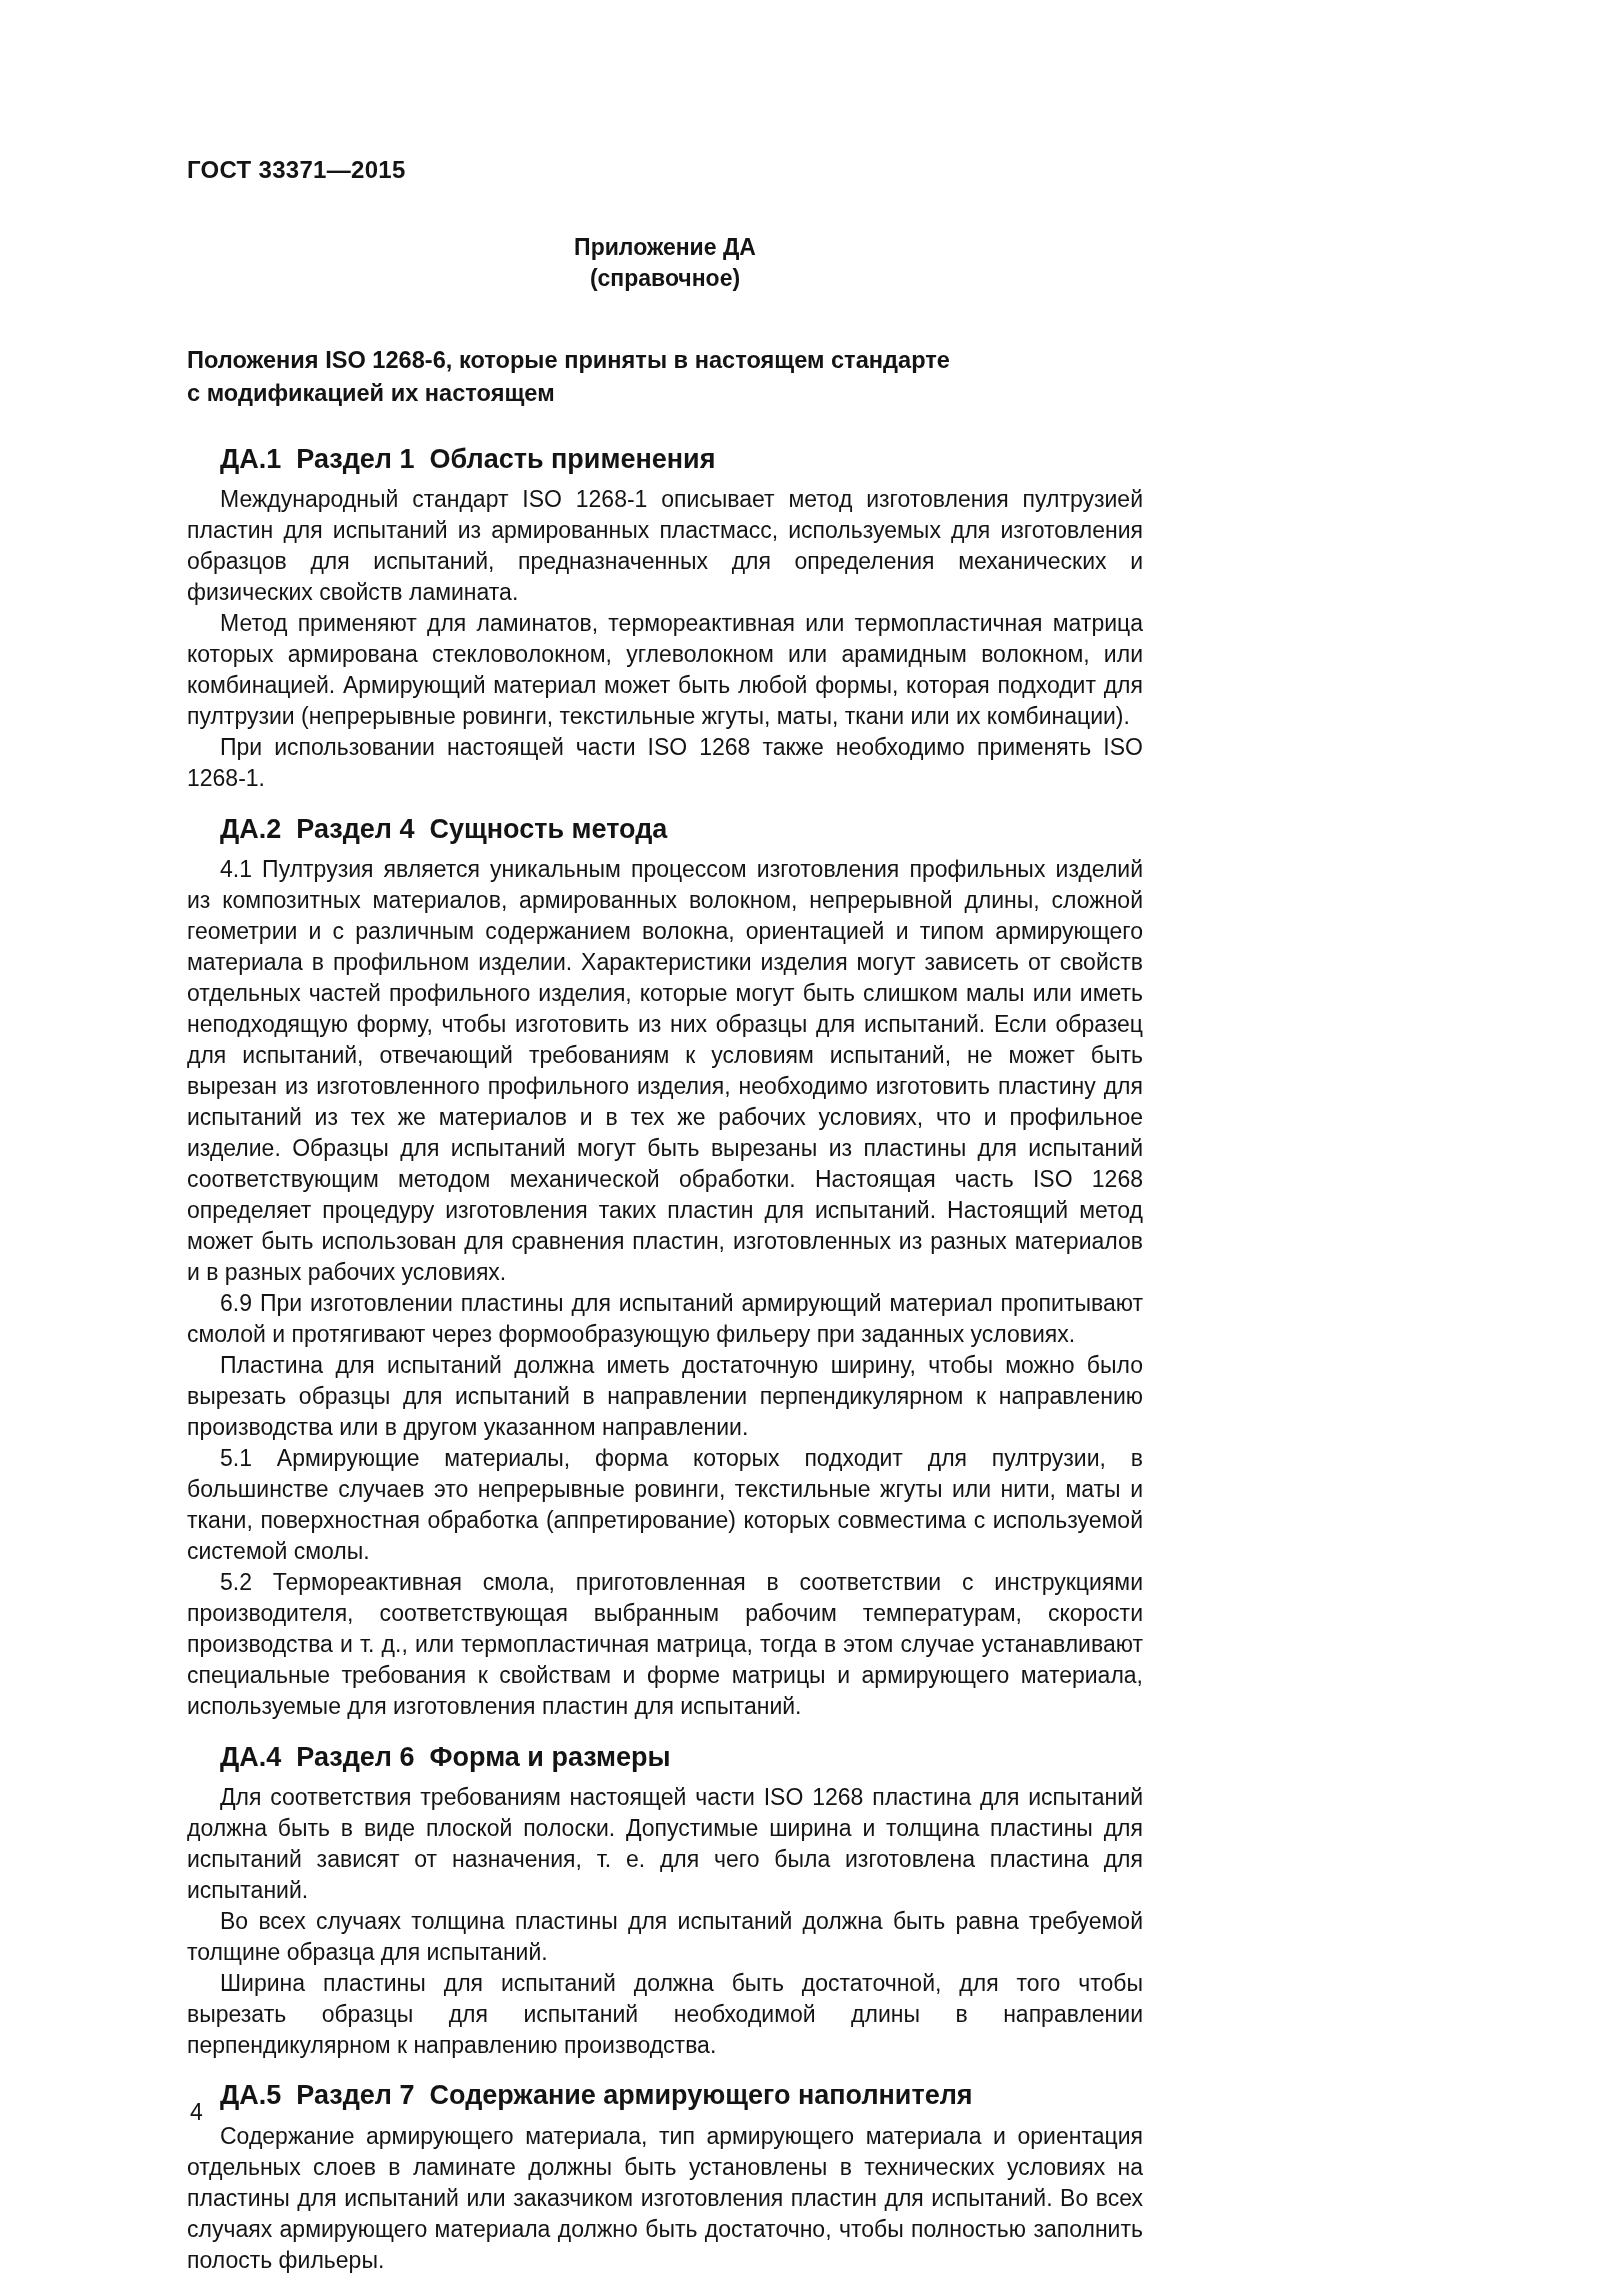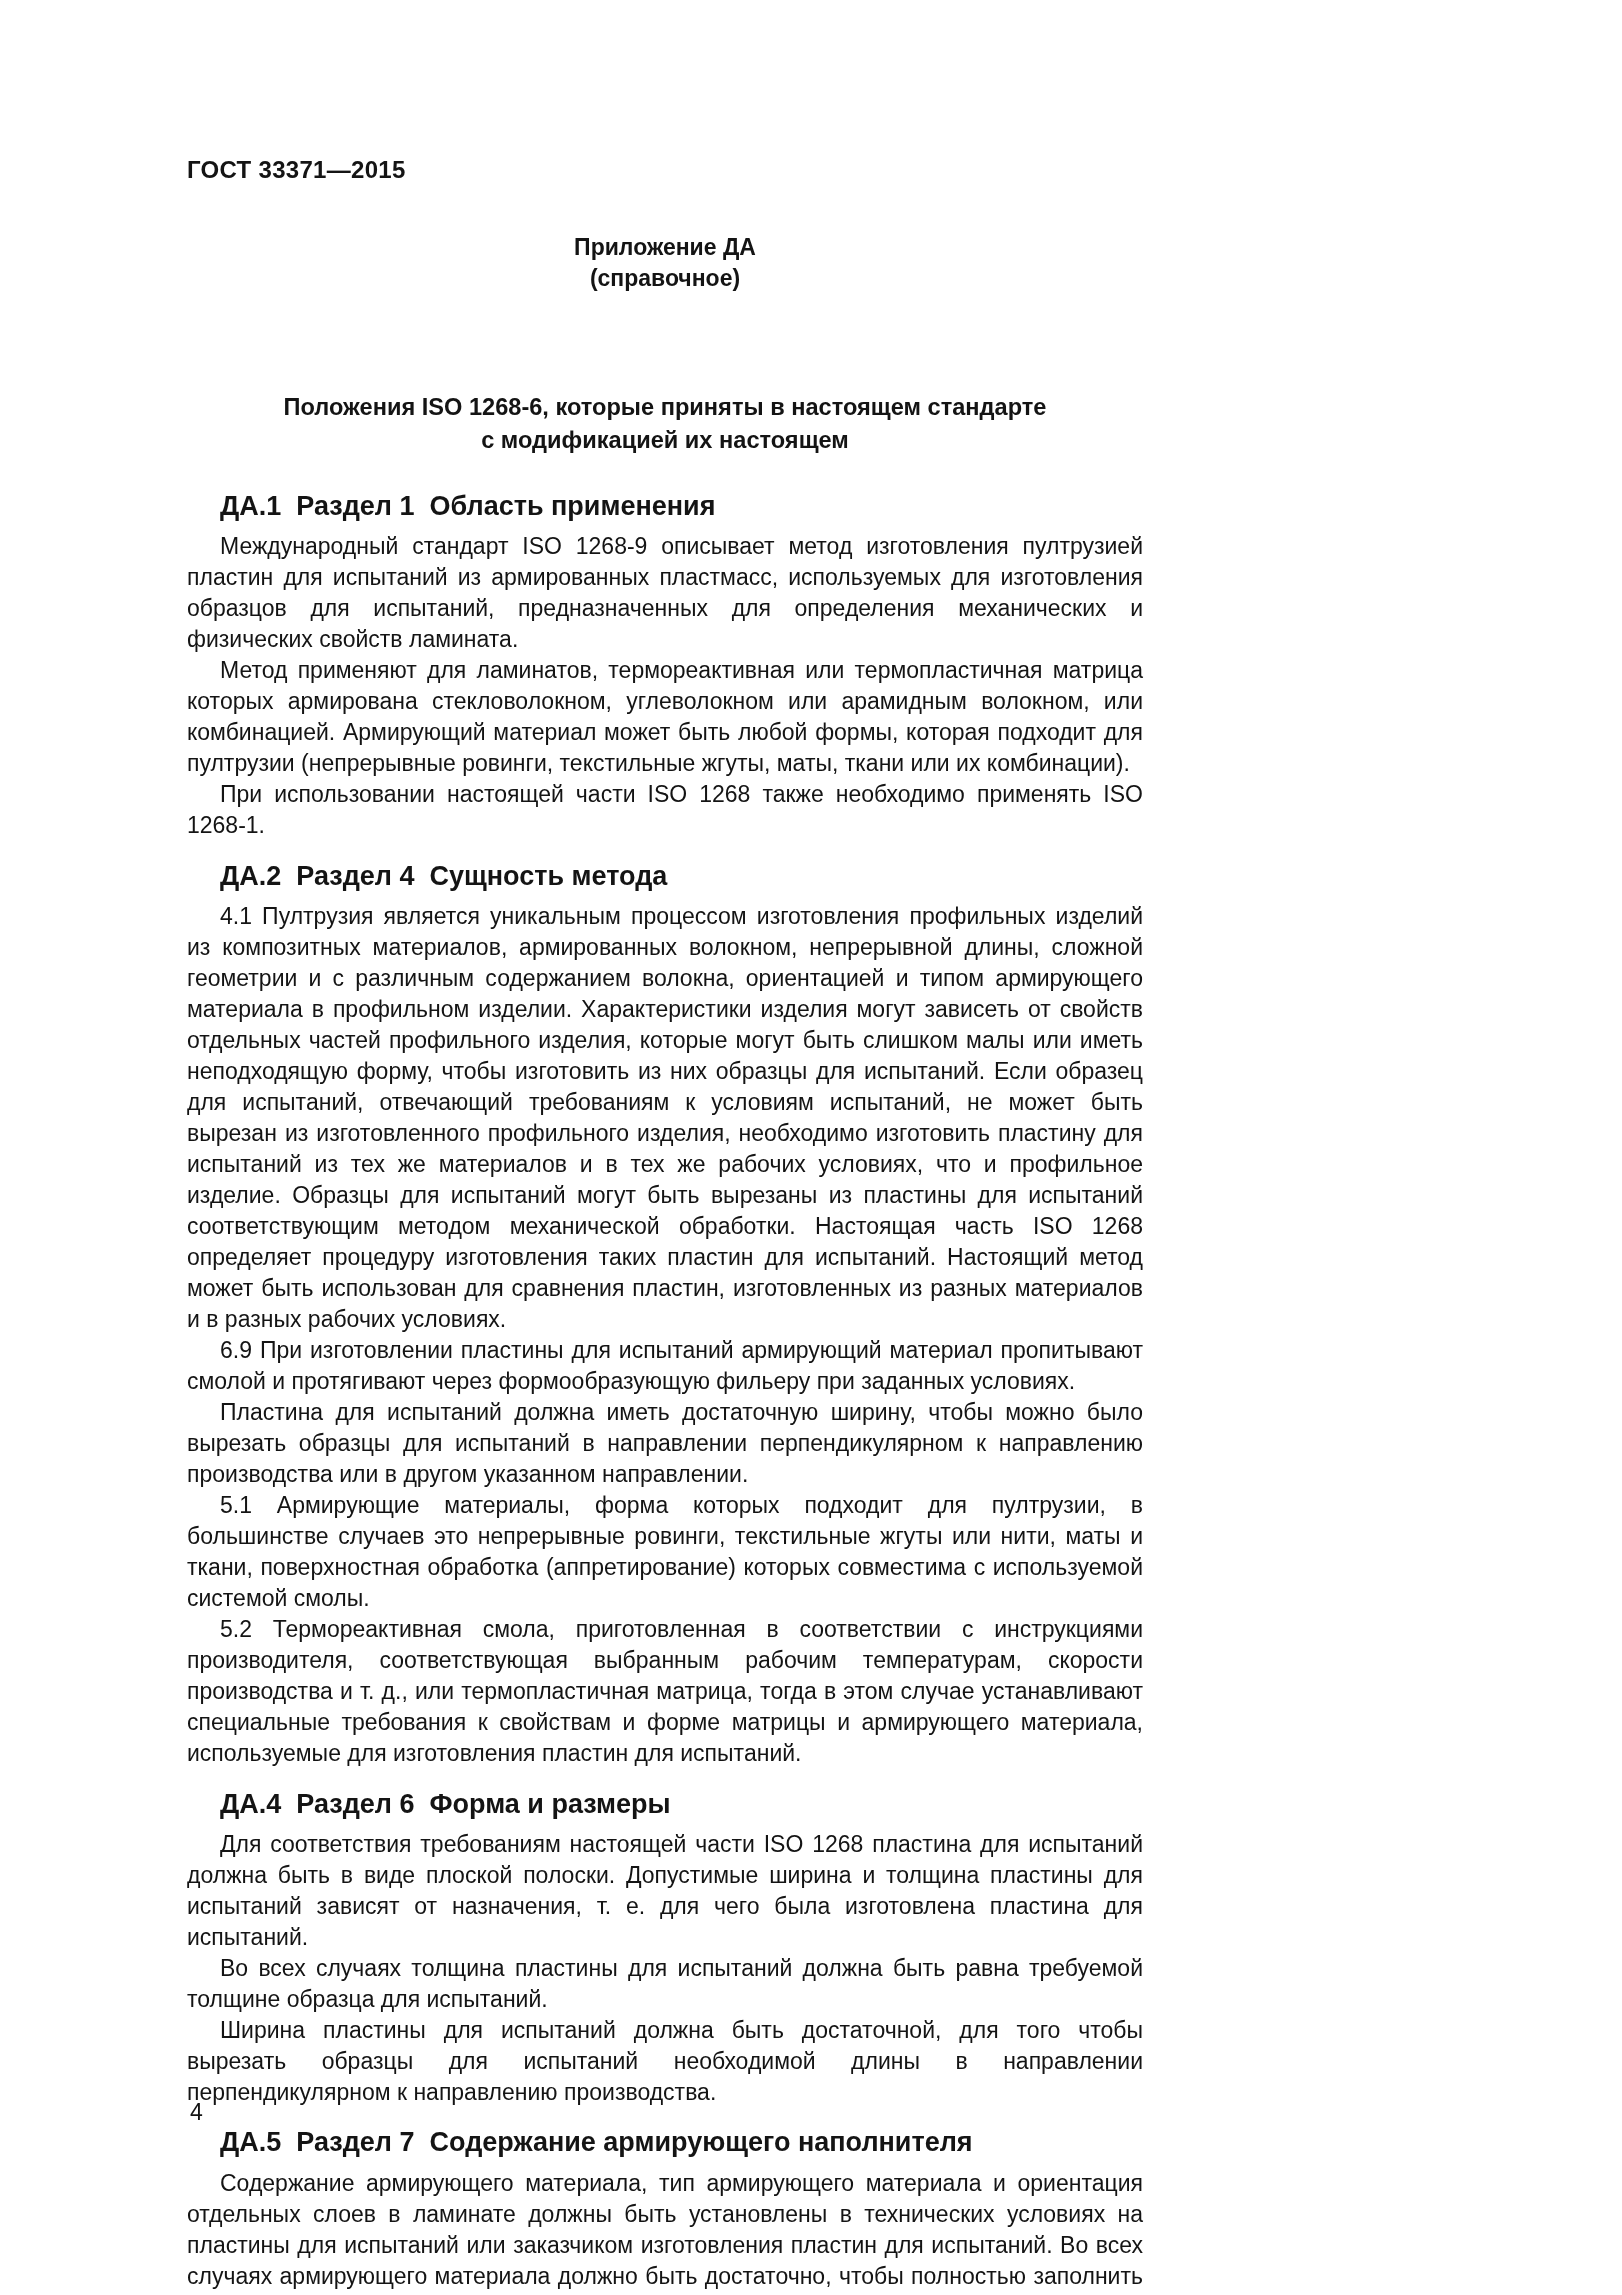--- a/index.html
+++ b/index.html
@@ -24,22 +24,22 @@
     letter-spacing: 0.3px;
   }
   .annex-head {
     margin-top: 48px;
     text-align: center;
     font-weight: 700;
     font-size: 23px;
     line-height: 31px;
   }
   .annex-title {
-    margin-top: 97px;
-    text-align: center;
+    margin-top: 50px;
+    text-align: left;
     font-weight: 700;
     font-size: 23.6px;
     line-height: 33px;
   }
   .content {
     margin-top: 34px;
     font-size: 23px;
     line-height: 31px;
     text-align: justify;
   }
@@ -76,21 +76,21 @@
 
   <div class="annex-title">
     <div>Положения ISO 1268-6, которые приняты в настоящем стандарте</div>
     <div>с модификацией их настоящем</div>
   </div>
 
   <div class="content">
 
     <div class="section">
       <h2 class="section-heading">ДА.1  Раздел 1  Область применения</h2>
-      <p>Международный стандарт ISO 1268-9 описывает метод изготовления пултрузией пластин для испытаний из армированных пластмасс, используемых для изготовления образцов для испытаний, предназначенных для определения механических и физических свойств ламината.</p>
+      <p>Международный стандарт ISO 1268-1 описывает метод изготовления пултрузией пластин для испытаний из армированных пластмасс, используемых для изготовления образцов для испытаний, предназначенных для определения механических и физических свойств ламината.</p>
       <p>Метод применяют для ламинатов, термореактивная или термопластичная матрица которых армирована стекловолокном, углеволокном или арамидным волокном, или комбинацией. Армирующий материал может быть любой формы, которая подходит для пултрузии (непрерывные ровинги, текстильные жгуты, маты, ткани или их комбинации).</p>
       <p>При использовании настоящей части ISO 1268 также необходимо применять ISO 1268-1.</p>
     </div>
 
     <div class="section">
       <h2 class="section-heading">ДА.2  Раздел 4  Сущность метода</h2>
       <p>4.1  Пултрузия является уникальным процессом изготовления профильных изделий из композитных материалов, армированных волокном, непрерывной длины, сложной геометрии и с различным содержанием волокна, ориентацией и типом армирующего материала в профильном изделии. Характеристики изделия могут зависеть от свойств отдельных частей профильного изделия, которые могут быть слишком малы или иметь неподходящую форму, чтобы изготовить из них образцы для испытаний. Если образец для испытаний, отвечающий требованиям к условиям испытаний, не может быть вырезан из изготовленного профильного изделия, необходимо изготовить пластину для испытаний из тех же материалов и в тех же рабочих условиях, что и профильное изделие. Образцы для испытаний могут быть вырезаны из пластины для испытаний соответствующим методом механической обработки. Настоящая часть ISO 1268 определяет процедуру изготовления таких пластин для испытаний. Настоящий метод может быть использован для сравнения пластин, изготовленных из разных материалов и в разных рабочих условиях.</p>
       <p>6.9  При изготовлении пластины для испытаний армирующий материал пропитывают смолой и протягивают через формообразующую фильеру при заданных условиях.</p>
       <p>Пластина для испытаний должна иметь достаточную ширину, чтобы можно было вырезать образцы для испытаний в направлении перпендикулярном к направлению производства или в другом указанном направлении.</p>
     </div>

